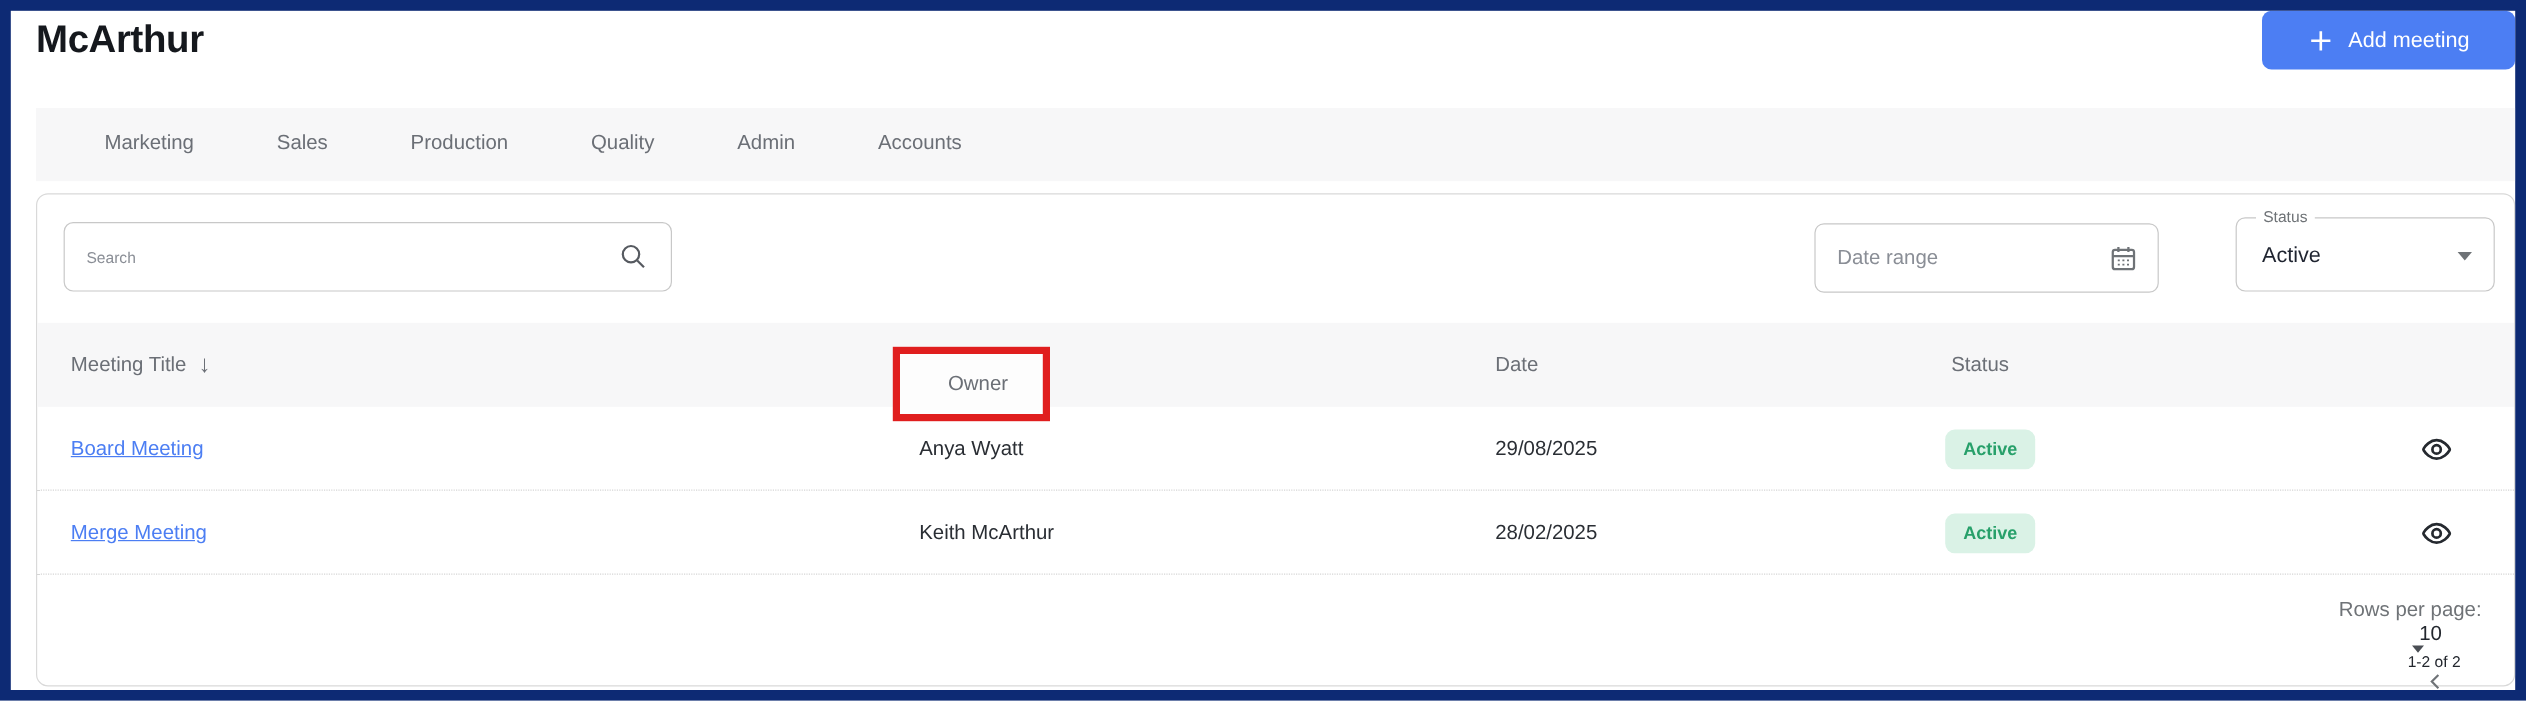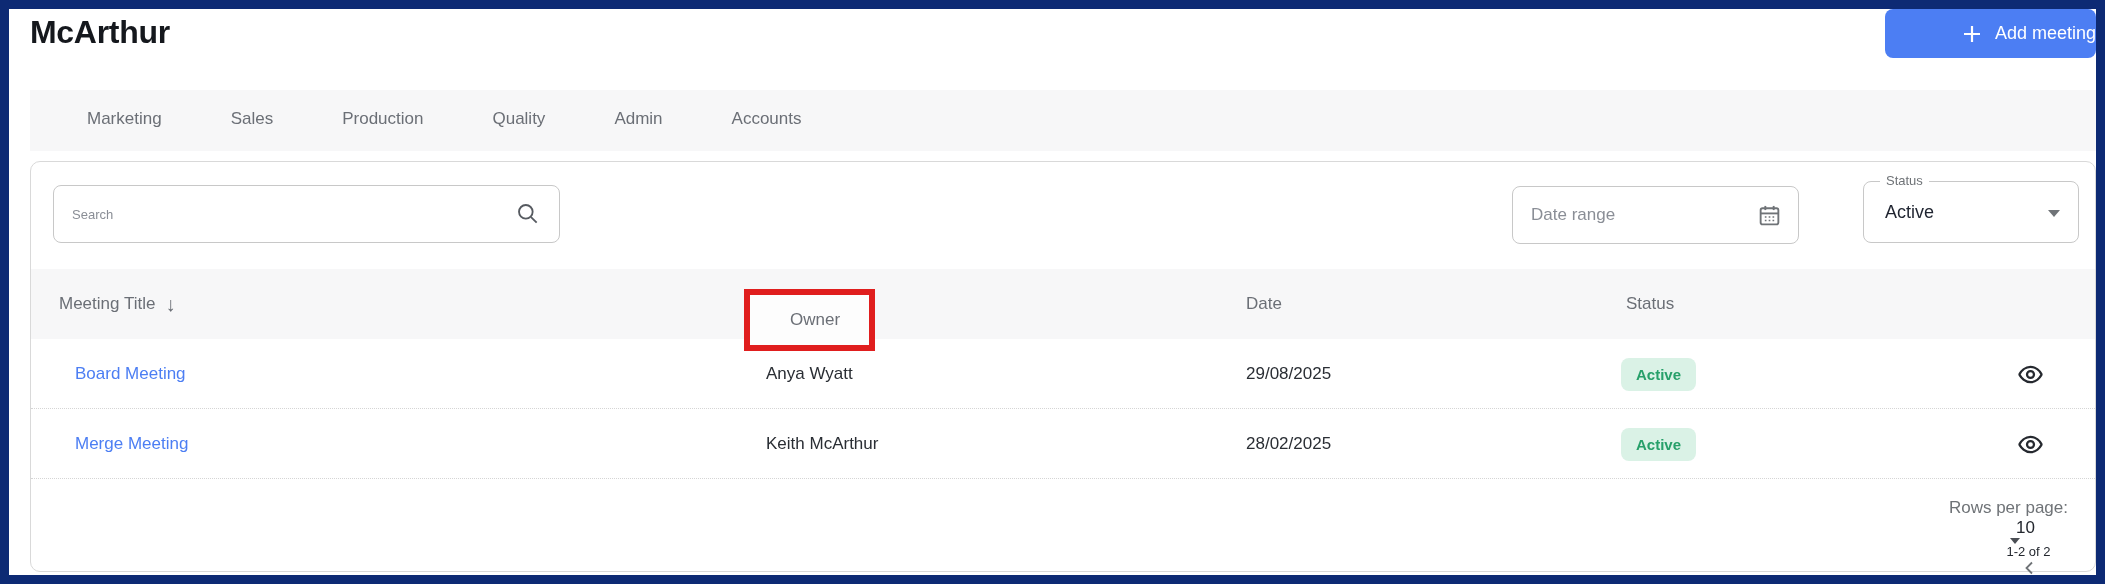--- a/index.html
+++ b/index.html
@@ -14,21 +14,21 @@
   
   .page-title {
     position:absolute; left:21px; top:0px;
     font-size:32px; font-weight:700; color:#15181d; letter-spacing:-0.3px;
     line-height:46px;
   }
   .add-btn {
     position:absolute; right:0; top:0; width:211px; height:49px;
     background:#4c7ef3; border:none; border-radius:8px;
     color:#ffffff; font-size:18px; font-family:inherit;
-    display:flex; align-items:center; justify-content:flex-end; gap:12px;
+    display:flex; align-items:center; justify-content:center; gap:12px;
     cursor:pointer;
   }
 
   
   .tabbar {
     position:absolute; left:21px; right:0; top:81px; height:61px;
     background:#f7f7f8; display:flex; align-items:stretch;
     padding-left:30px; gap:15px;
   }
   .tab {
@@ -113,21 +113,21 @@
   .trow.r0 { top:177px; }
   .trow.r1 { top:247px; }
   .cell { position:absolute; top:0; height:70px; display:flex; align-items:center; }
   .c-title  { left:28px; }
   .c-owner  { left:735px; font-size:17px; color:#2a2e34; }
   .c-date   { left:1215px; font-size:17px; color:#2a2e34; }
   .c-status { left:1590px; }
   .c-eye    { left:1986px; cursor:pointer; }
 
   .meeting-link {
-    font-size:17px; color:#4c7ef3; cursor:pointer;margin-left:16px;
+    font-size:17px; color:#4c7ef3; text-decoration:underline; cursor:pointer;
   }
   .badge {
     background:#daf2e6; color:#27a06a; font-size:15px; font-weight:700;
     padding:9px 15px; border-radius:8px; line-height:1;
   }
 
   
   .pagination {
     position:absolute; right:27px; top:336px; height:44px;
     display:flex; align-items:center;flex-direction:column;

